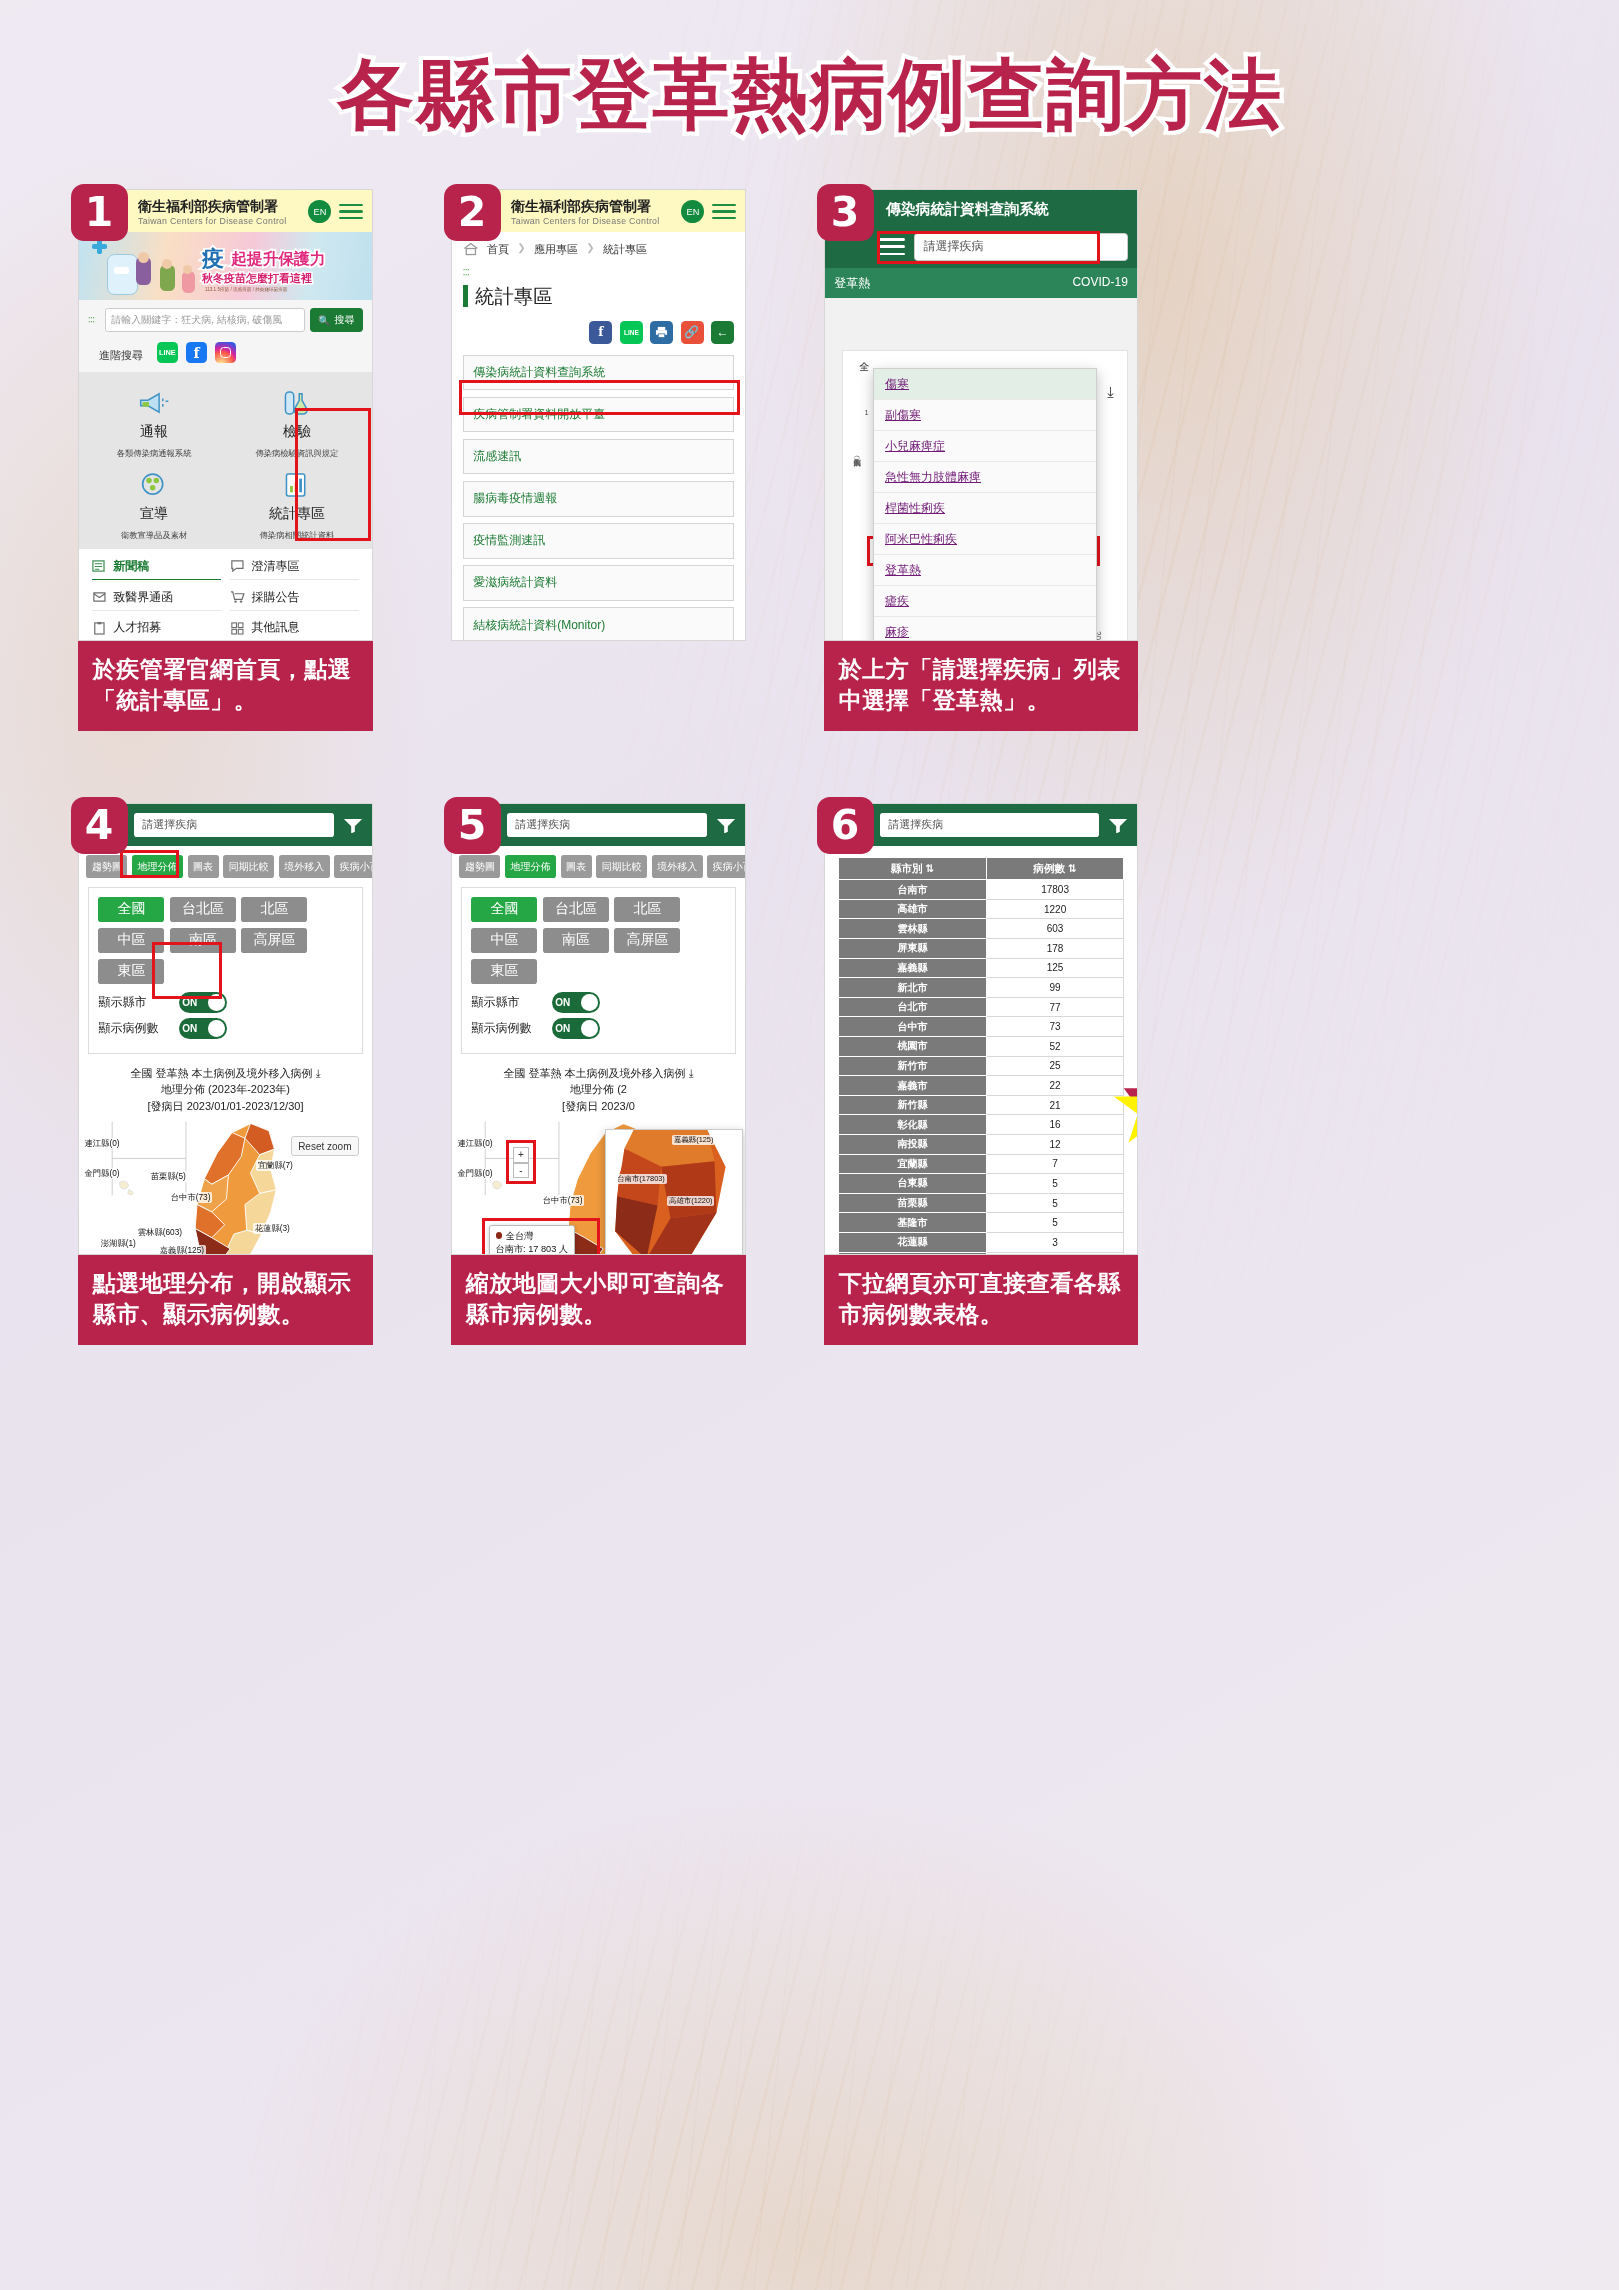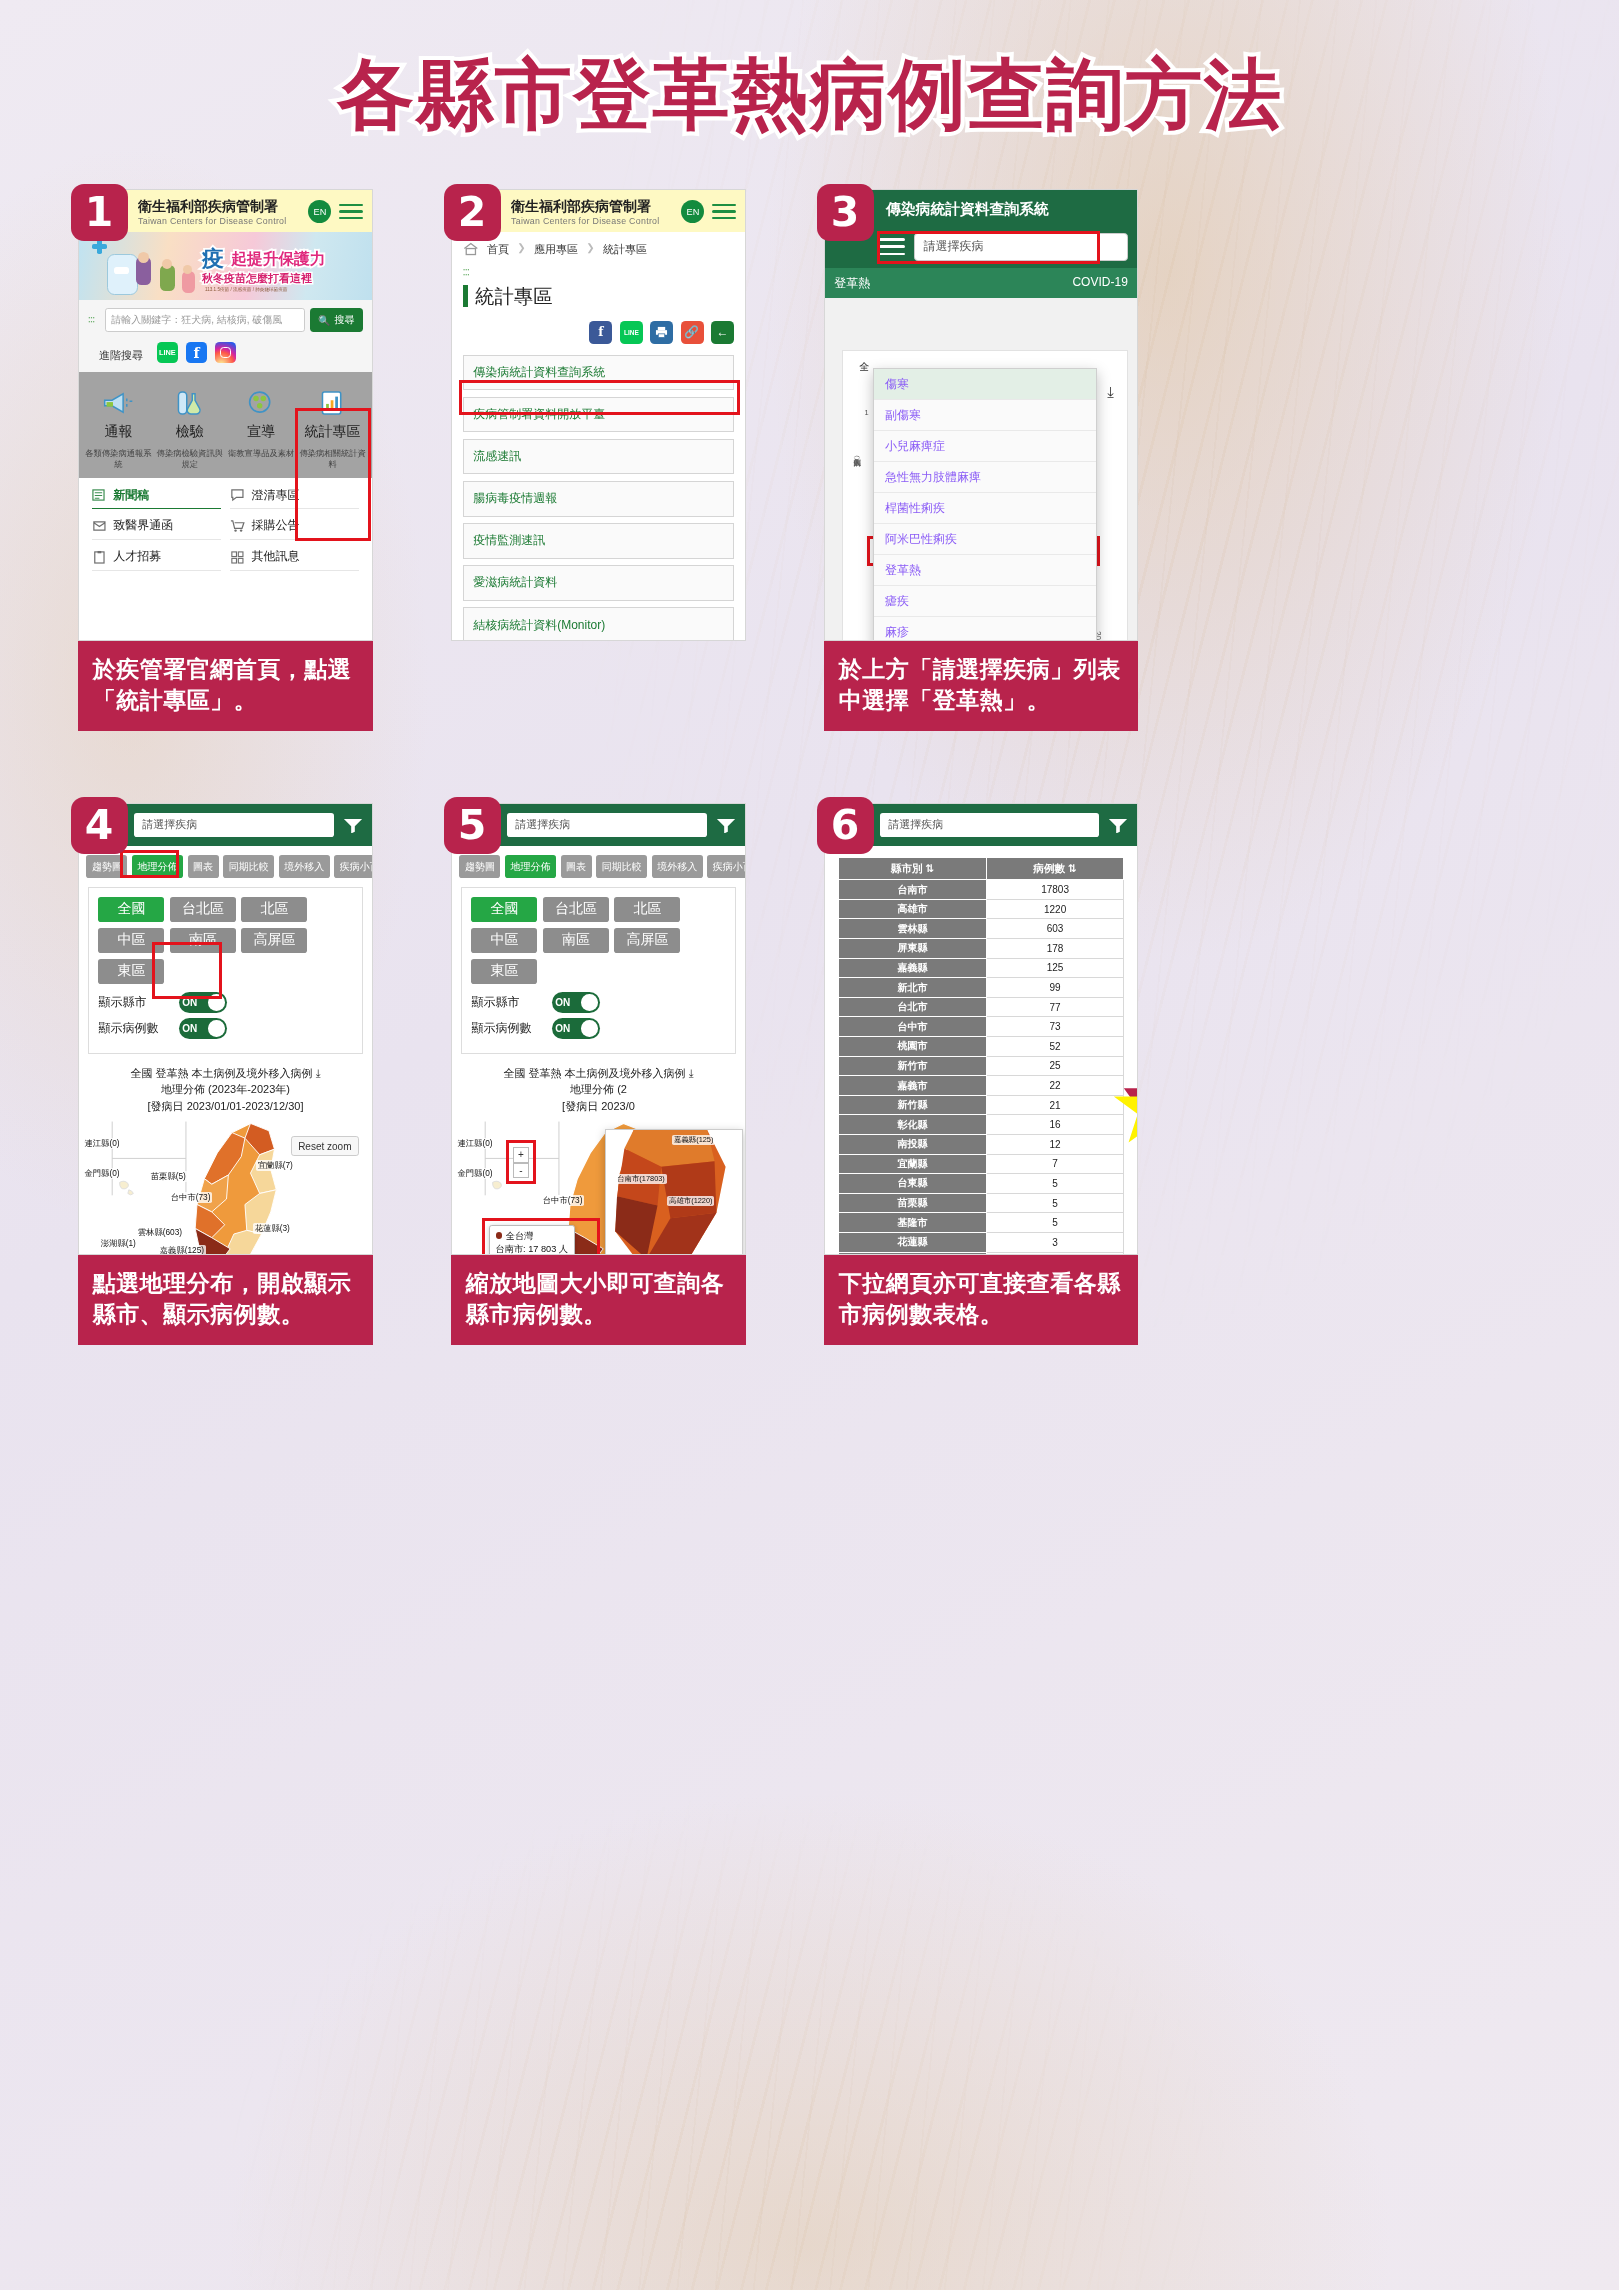--- a/index.html
+++ b/index.html
@@ -127,21 +127,21 @@
   .advrow { display:flex; align-items:flex-end; gap:8.3px; padding: 1.8px 9.2px 8.3px 20px; background:#f5f5f5; }
   .advrow .lbl { font-size:11px; color:#333; margin-right:5.5px;}
   .sq { width:21px; height:21px; border-radius:4.6px; display:flex;align-items:center;justify-content:center;
         font-size:7.4px;font-weight:bold;color:#fff;}
   .sq.line{ background:#06c755; }
   .sq.fb{ background:#1877f2; font-size:14px; font-family:"DejaVu Serif",serif;}
   .sq.ig{ background: radial-gradient(circle at 30% 107%, #fdf497 0%, #fd5949 45%, #d6249f 60%, #285AEB 90%); }
   .sq.ig span{ display:block;width:11px;height:11px;border:1.8px solid #fff;border-radius:3.7px;}
 
   
-  .featgrid { display:grid; grid-template-columns: repeat(4,1fr); padding: 9.2px 3.7px 5.5px; background:#a3a3a3;}
+  .featgrid { display:grid; grid-template-columns: repeat(2,1fr); padding: 9.2px 3.7px 5.5px; background:#e5e5e5;}
   .feat { text-align:center; padding: 3.7px 1.8px; position:relative;}
   .feat .ic { height: 37px; display:flex;align-items:center;justify-content:center;}
   .feat .t { font-size: 14px; color:#222; margin-top:1.8px; }
   .feat .d { font-size: 8.3px; color:#444; line-height:1.25; margin-top:7px;}
   .redbox { position:absolute; border:3.7px solid #e3131c; pointer-events:none; }
 
   .newsgrid { display:grid; grid-template-columns: 1fr 1fr; padding: 3.7px 13px 7.4px; gap: 3.7px 9.2px; background:#fff;}
   .newsitem { display:flex; align-items:center; gap:6.5px; font-size:12px; color:#222; padding: 4.6px 0;
               border-bottom:0.9px solid #e6e6e6;}
   .newsitem.act { color:#1b7a33; font-weight:bold; border-bottom:1.8px solid #1b7a33; }
@@ -185,21 +185,21 @@
   .chartstub .yl{ position:absolute; left:9.2px; top:102px; font-size:7.4px; color:#555;
                   writing-mode: vertical-rl; }
   .chartstub .num{ position:absolute; left:22px; top:57px; font-size:7.4px; color:#555;}
   .chartstub .dl{ position:absolute; right:13px; top:33px; font-size:14.8px; color:#333;}
   .chartstub .vcode{ position:absolute; right:24px; bottom:79px; font-size:8.3px; color:#666;
                      writing-mode: vertical-rl;}
   .dropdown {
     position:absolute; left:48px; top:70px; width:224px; background:#fafafa;
     border:0.9px solid #cfcfcf; box-shadow: 0 3.7px 13px rgba(0,0,0,.25); z-index:20;
   }
-  .dd-item { padding: 6.5px 11px; font-size:12px; color:#8b5cf6; border-bottom:0.9px solid #e9e9e9; }
+  .dd-item { padding: 6.5px 11px; font-size:12px; color:#701a75; border-bottom:0.9px solid #e9e9e9;text-decoration:underline; }
   .dd-item.first { background:#e3efe6; }
   .dd-item.sel { position:relative; }
 
   
   .topbar{ background:#1e6b43; padding: 8.3px 9.2px 8.3px 55px; display:flex; align-items:center; gap:9.2px; height:42px;}
   .topbar .sel{ flex:1; background:#fff; border-radius:2.8px; height:24px; display:flex;align-items:center;
                 padding:0 8.3px; font-size:11px; color:#555;}
   .funnel{ width:20px;height:16.6px;}
   .tabs{ display:flex; gap:4.6px; padding: 9.2px 7.4px 5.5px; background:#fff; position:relative;}
   .tab{ background:#9a9a9a; color:#fff; font-size:10px; padding: 4.6px 5.5px; border-radius:2.8px; white-space:nowrap;}

